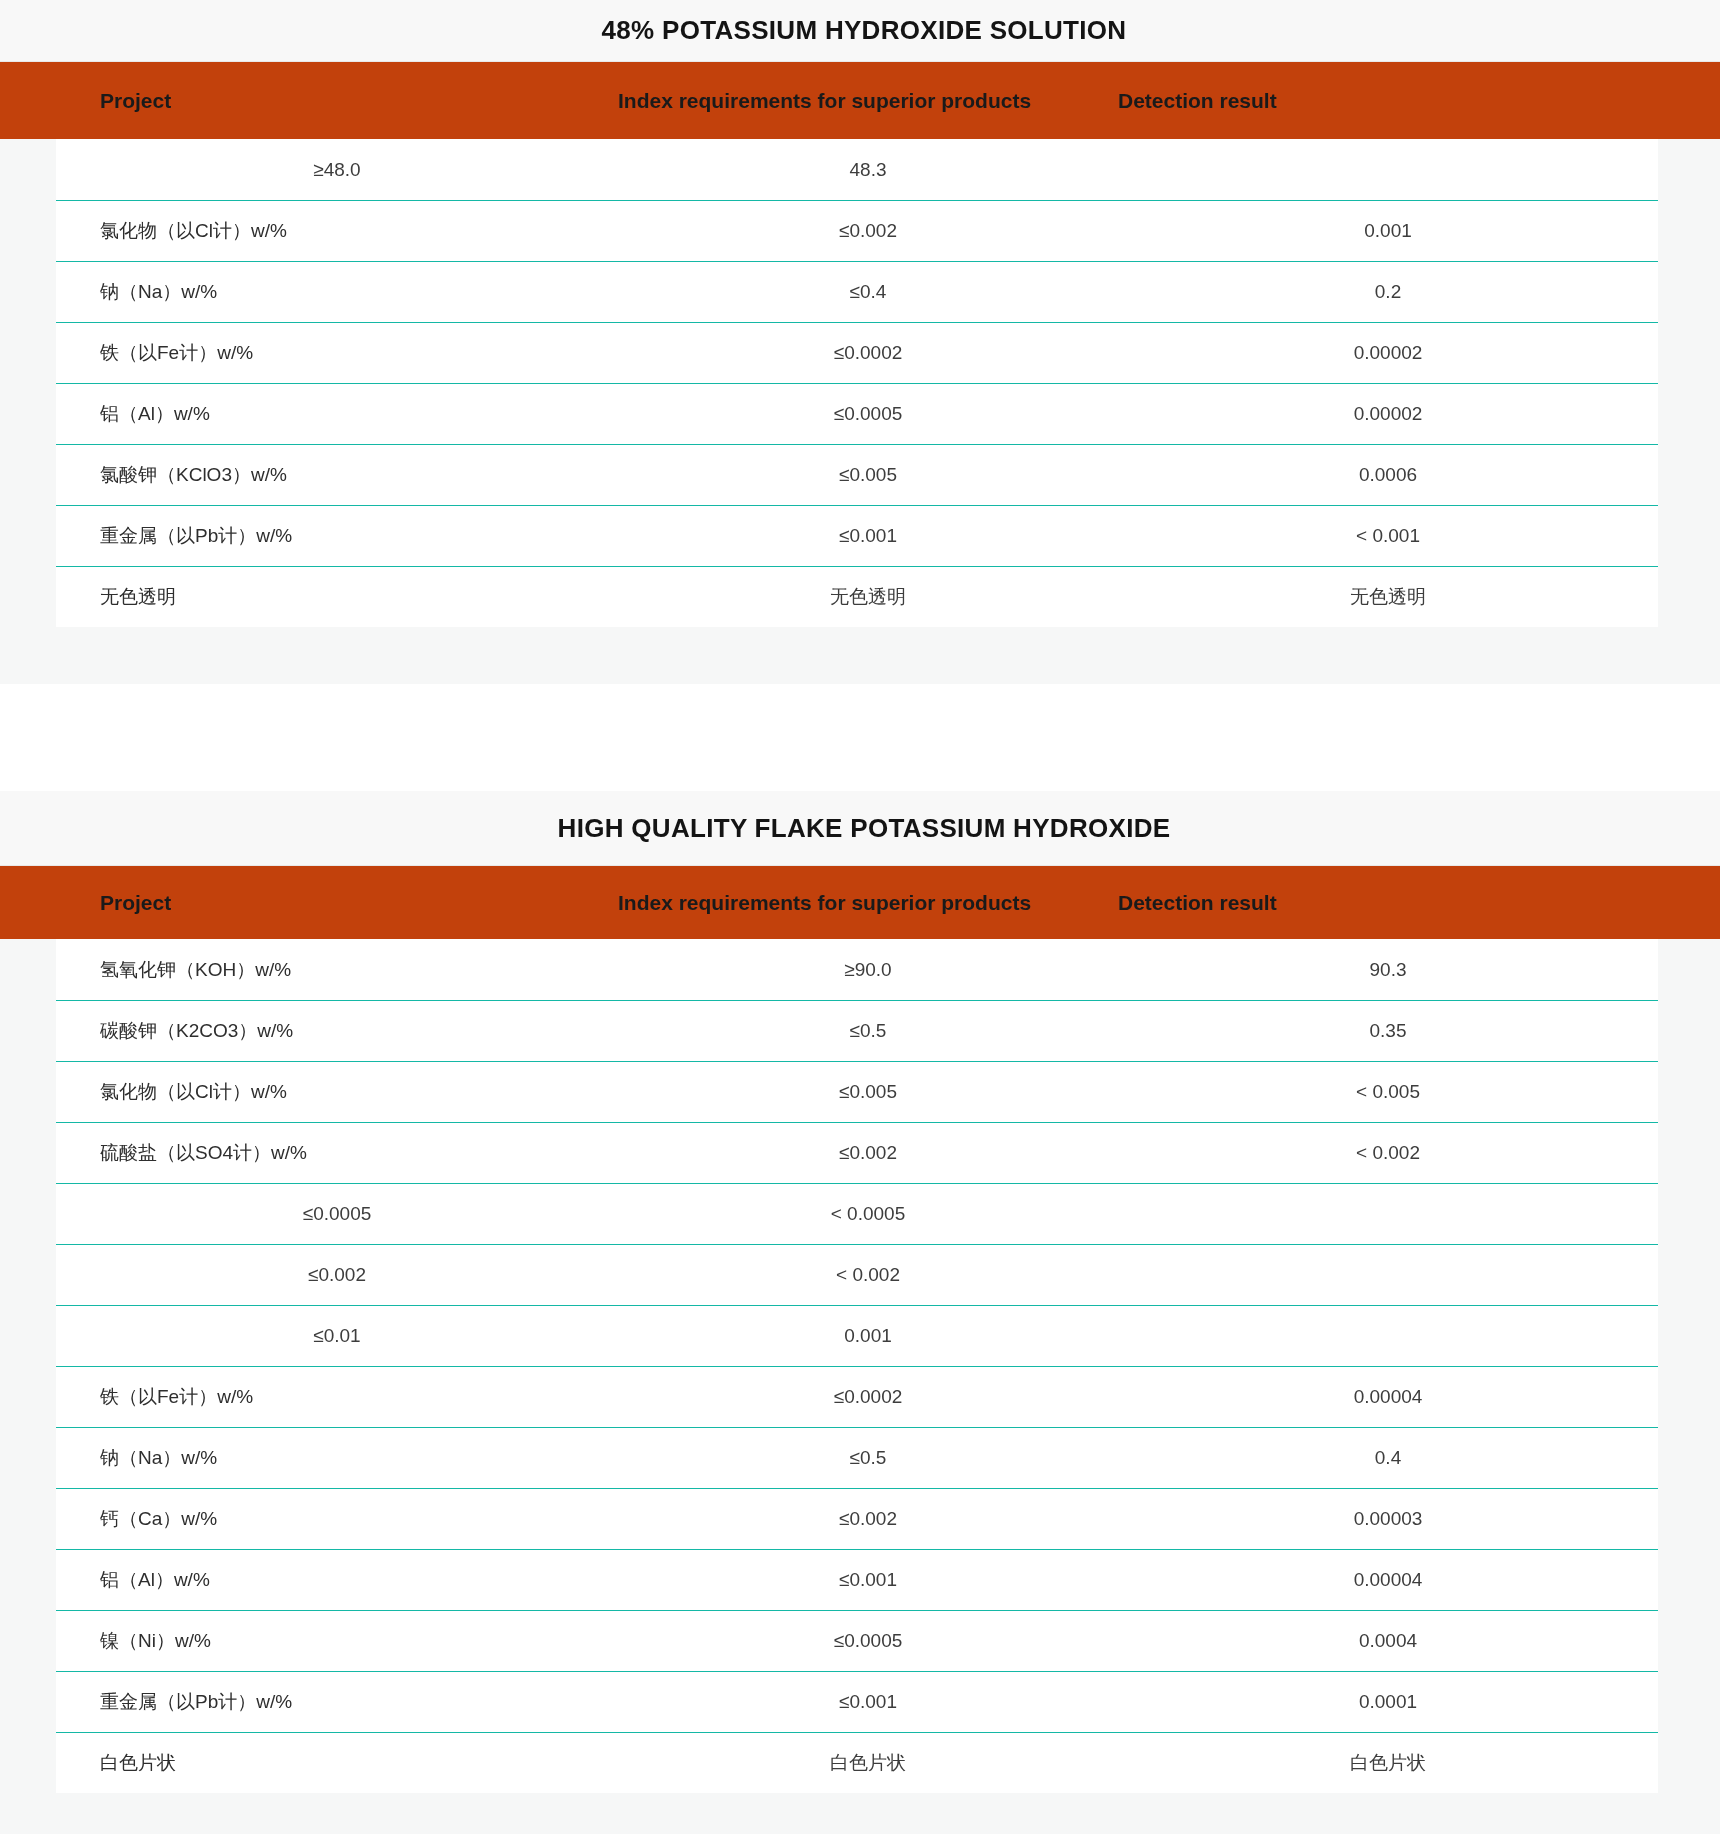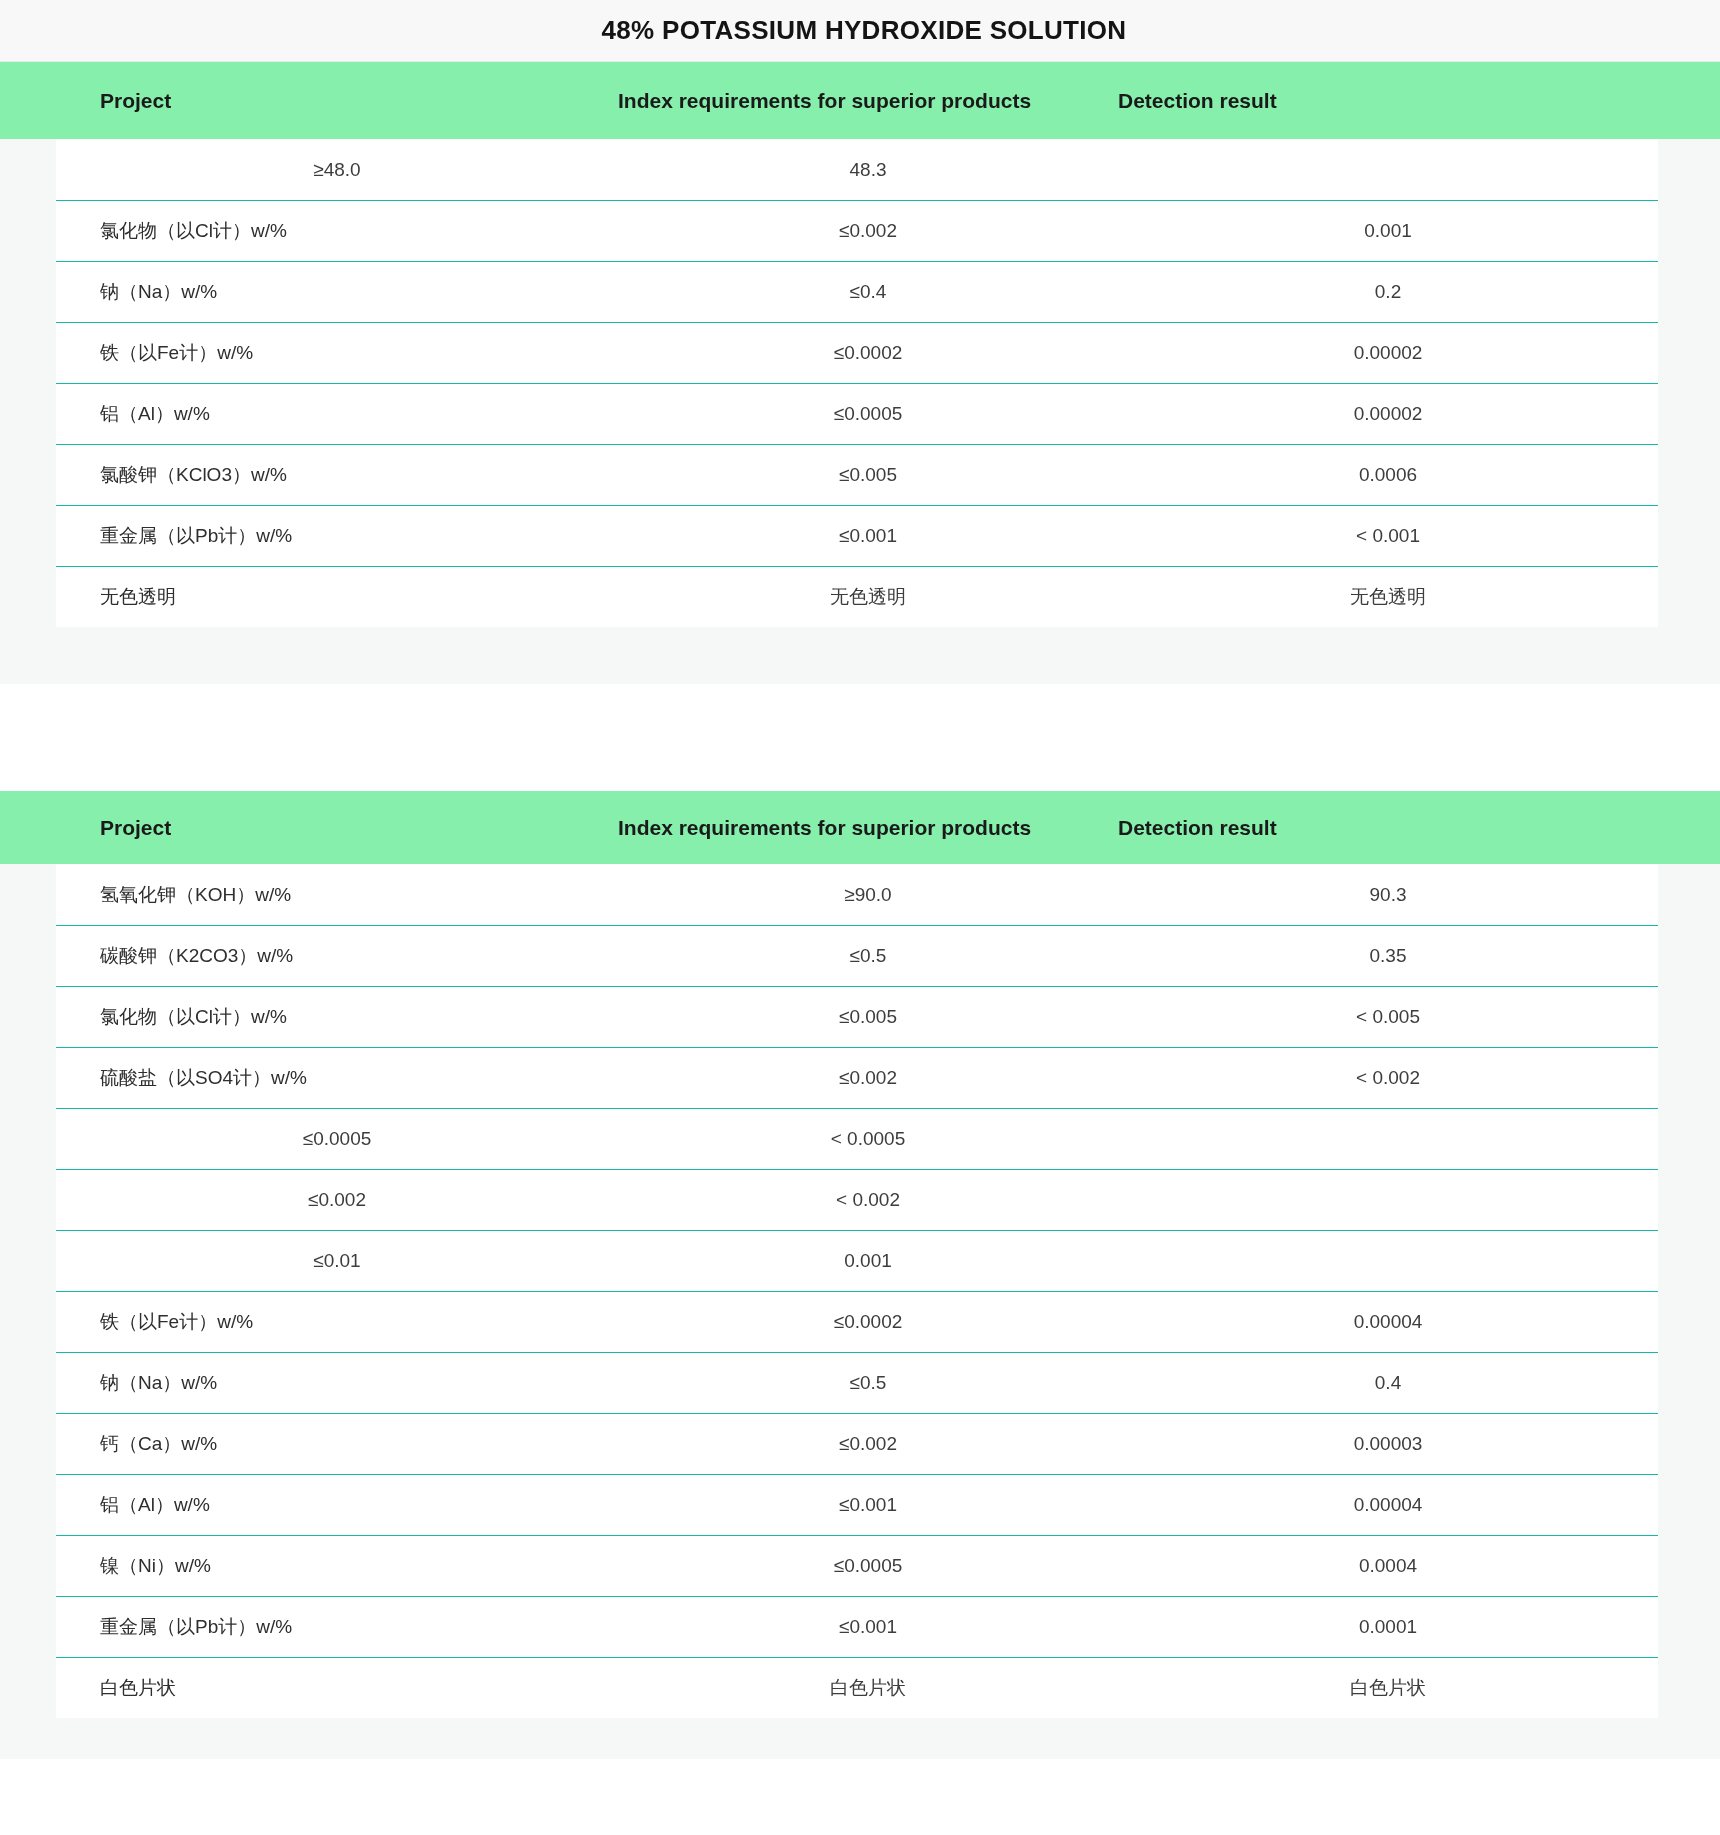--- a/index.html
+++ b/index.html
@@ -33,21 +33,21 @@
     letter-spacing: 0.3px;
   }
 
   .spec-table { width: 100%; }
 
   .table-header {
     display: grid;
     grid-template-columns: 562px 500px 540px;
     height: 77px;
     align-items: center;
-    background: #86efac;
+    background: #c2410c;
     padding-left: 56px;
     box-sizing: border-box;
   }
   .section-2 .table-header { height: 73px; }
 
   .table-header .col {
     font-weight: 700;
     font-size: 21px;
     color: #1a1a1a;
   }
@@ -143,20 +143,23 @@
     <div class="cell cell-result">无色透明</div>
   </div>
         </div>
     </div>
     <div class="footer-strip-1"></div>
   </section>
 
   <div class="section-gap"></div>
 
   <section class="section section-2">
+    <div class="title-band">
+      <h1 class="section-title">HIGH QUALITY FLAKE POTASSIUM HYDROXIDE</h1>
+    </div>
     <div class="spec-table">
       <div class="table-header">
         <div class="col col-project">Project</div>
         <div class="col col-center">Index requirements for superior products</div>
         <div class="col col-center">Detection result</div>
       </div>
       <div class="rows">
           <div class="row">
     <div class="cell cell-project">氢氧化钾（KOH）w/%</div>
     <div class="cell cell-requirement">≥90.0</div>

